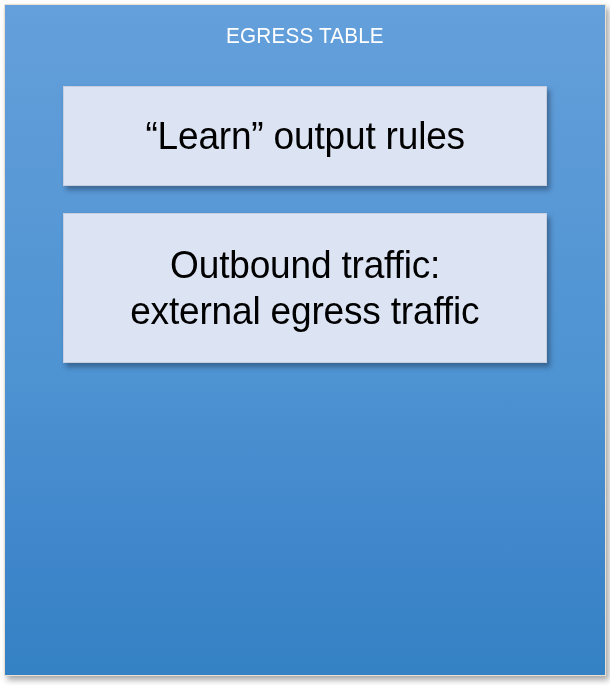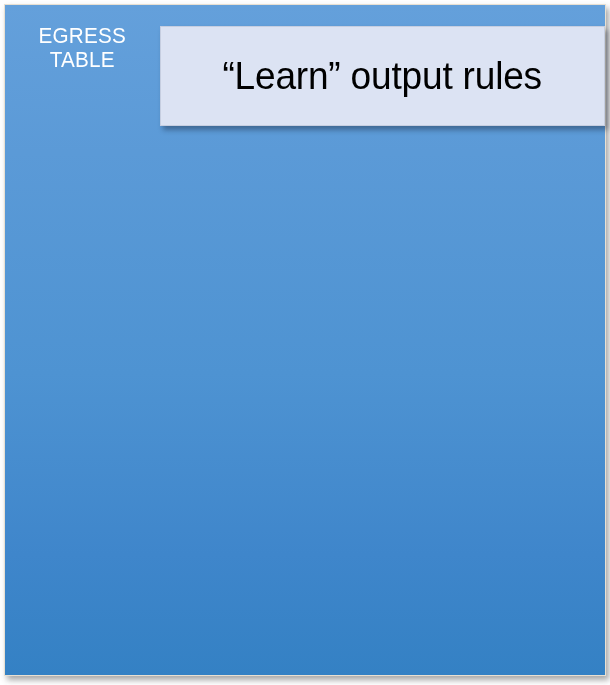--- a/index.html
+++ b/index.html
@@ -27,43 +27,43 @@
   
   .panel {
     position: relative;
     width: 100%;
     height: 100%;
     box-sizing: border-box;
     border: 1px solid #e8e0d2;
     background: linear-gradient(to bottom, #64a0db 0%, #5b9ad7 22%, #4e93d2 55%, #3f86cb 82%, #3481c4 100%);
     box-shadow: 3px 4px 6px rgba(60, 60, 60, 0.45);
     display: flex;
-    flex-direction: row;
-    align-items: flex-start;
+    flex-direction: column;
+    align-items: center;
   }
 
   
   .panel-title {
     margin-top: 19px;
     margin-bottom: 0;
     color: #ffffff;
     font-family: "Liberation Sans", sans-serif;
     font-size: 22px;
     font-weight: 400;
     letter-spacing: 0.2px;
     text-align: center;
     line-height: 1.1;
     transform: scaleX(0.94);
     transform-origin: center;
     user-select: none;
   }
 
   
   .box-stack {
-    margin-top: 21px;
+    margin-top: 38px;
     width: 484px;
     display: flex;
     flex-direction: column;
     align-items: stretch;
     gap: 27px;
   }
 
   .rule-box {
     box-sizing: border-box;
     background: #dce3f3;
@@ -106,16 +106,20 @@
     <div class="panel-title">EGRESS TABLE</div>
 
     <div class="box-stack">
 
       <div class="rule-box single">
         <span class="line">“Learn” output rules</span>
       </div>
 
 
 
+      <div class="rule-box double">
+        <span class="line">Outbound traffic:</span>
+        <span class="line">external egress traffic</span>
+      </div>
 
     </div>
   </div>
 </div>
 
 </body></html>

